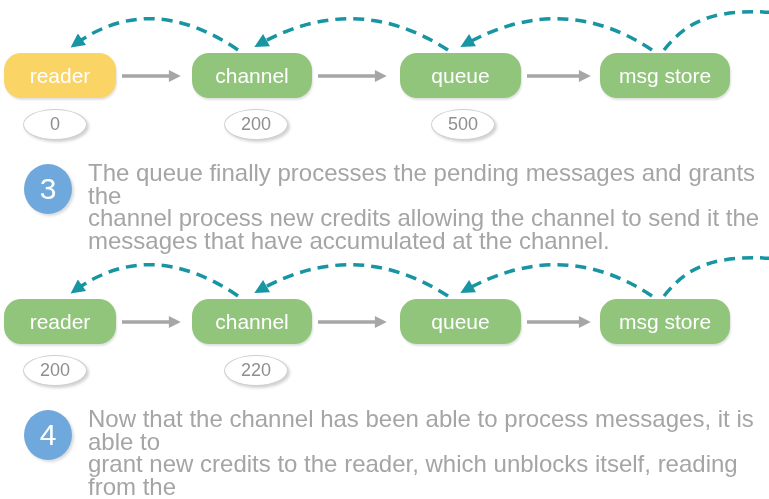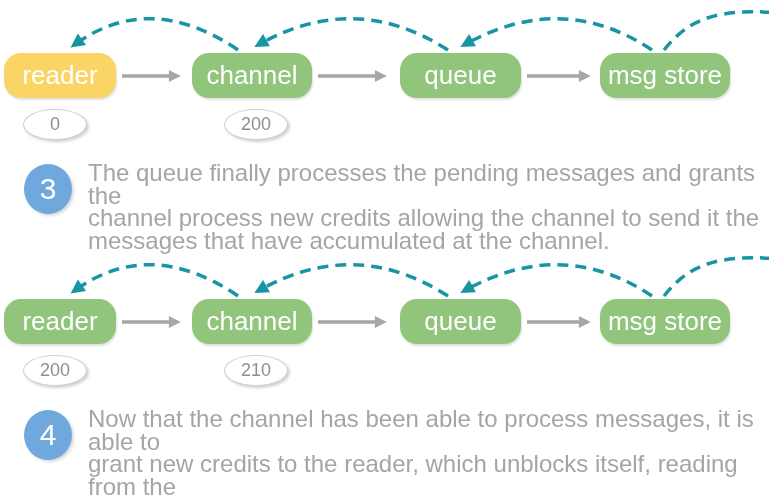--- a/index.html
+++ b/index.html
@@ -7,21 +7,21 @@
     position:relative;width:769px;height:499px;background:#ffffff;overflow:hidden;
     font-family:"Liberation Sans", sans-serif;
   }
   .row{position:absolute;left:0;width:769px;height:150px;}
   .row-svg{position:absolute;left:0;top:0;width:769px;height:150px;overflow:visible;}
   .flow{fill:none;stroke:#a6a6a6;stroke-width:3.5;}
   .arc{fill:none;stroke:#1795a2;stroke-width:3.5;stroke-dasharray:11 7;}
   .node{
     position:absolute;top:53px;height:45px;border-radius:17px;
     display:flex;align-items:center;justify-content:center;
-    color:#ffffff;font-size:26px;
+    color:#ffffff;font-size:21px;
     box-shadow:1px 2px 2px rgba(0,0,0,0.12);
   }
   .credit{
     position:absolute;top:109px;width:62px;height:29px;border-radius:50%;
     background:#ffffff;border:1px solid #cfcfcf;
     box-shadow:2px 2px 3px rgba(0,0,0,0.18);
     display:flex;align-items:center;justify-content:center;
     color:#8f8f8f;font-size:18px;
   }
   .step{position:absolute;left:0;width:769px;}
@@ -61,20 +61,21 @@
       <path class="arc" d="M448 50 Q355 -10 258 45" marker-end="url(#at)"></path>
       <path class="arc" d="M652 50 Q562 -10 464 45" marker-end="url(#at)"></path>
       <path class="arc" d="M664 50 C688 20 716 6 790 14"></path>
     </svg>
     <div class="node" style="left: 4px; width: 112px; background: rgb(250, 212, 100);">reader</div>
     <div class="node" style="left: 192px; width: 120px; background: rgb(146, 197, 124);">channel</div>
     <div class="node" style="left: 400px; width: 121px; background: rgb(146, 197, 124);">queue</div>
     <div class="node" style="left: 600px; width: 130px; background: rgb(146, 197, 124);">msg store</div>
     <div class="credit" style="left:23px">0</div>
     <div class="credit" style="left:224px">200</div>
+    <div class="credit" style="left:431px">500</div>
   </div>
 
   <div class="step" style="top:162px">
     <div class="badge">3</div>
     <div class="step-text">The queue finally processes the pending messages and grants the
 channel process new credits allowing the channel to send it the
 messages that have accumulated at the channel.</div>
   </div>
 
   <div class="row" style="top:246px">
@@ -85,21 +86,21 @@
       <path class="arc" d="M238 50 Q150 -10 74 45" marker-end="url(#at)"></path>
       <path class="arc" d="M448 50 Q355 -10 258 45" marker-end="url(#at)"></path>
       <path class="arc" d="M652 50 Q562 -10 464 45" marker-end="url(#at)"></path>
       <path class="arc" d="M664 50 C688 20 716 6 790 14"></path>
     </svg>
     <div class="node" style="left: 4px; width: 112px; background: rgb(146, 197, 124);">reader</div>
     <div class="node" style="left: 192px; width: 120px; background: rgb(146, 197, 124);">channel</div>
     <div class="node" style="left: 400px; width: 121px; background: rgb(146, 197, 124);">queue</div>
     <div class="node" style="left: 600px; width: 130px; background: rgb(146, 197, 124);">msg store</div>
     <div class="credit" style="left:23px">200</div>
-    <div class="credit" style="left:224px">210</div>
+    <div class="credit" style="left:224px">220</div>
   </div>
 
   <div class="step" style="top:408px">
     <div class="badge">4</div>
     <div class="step-text">Now that the channel has been able to process messages, it is able to
 grant new credits to the reader, which unblocks itself, reading from the
 socket again.</div>
   </div>
 
 </div>

